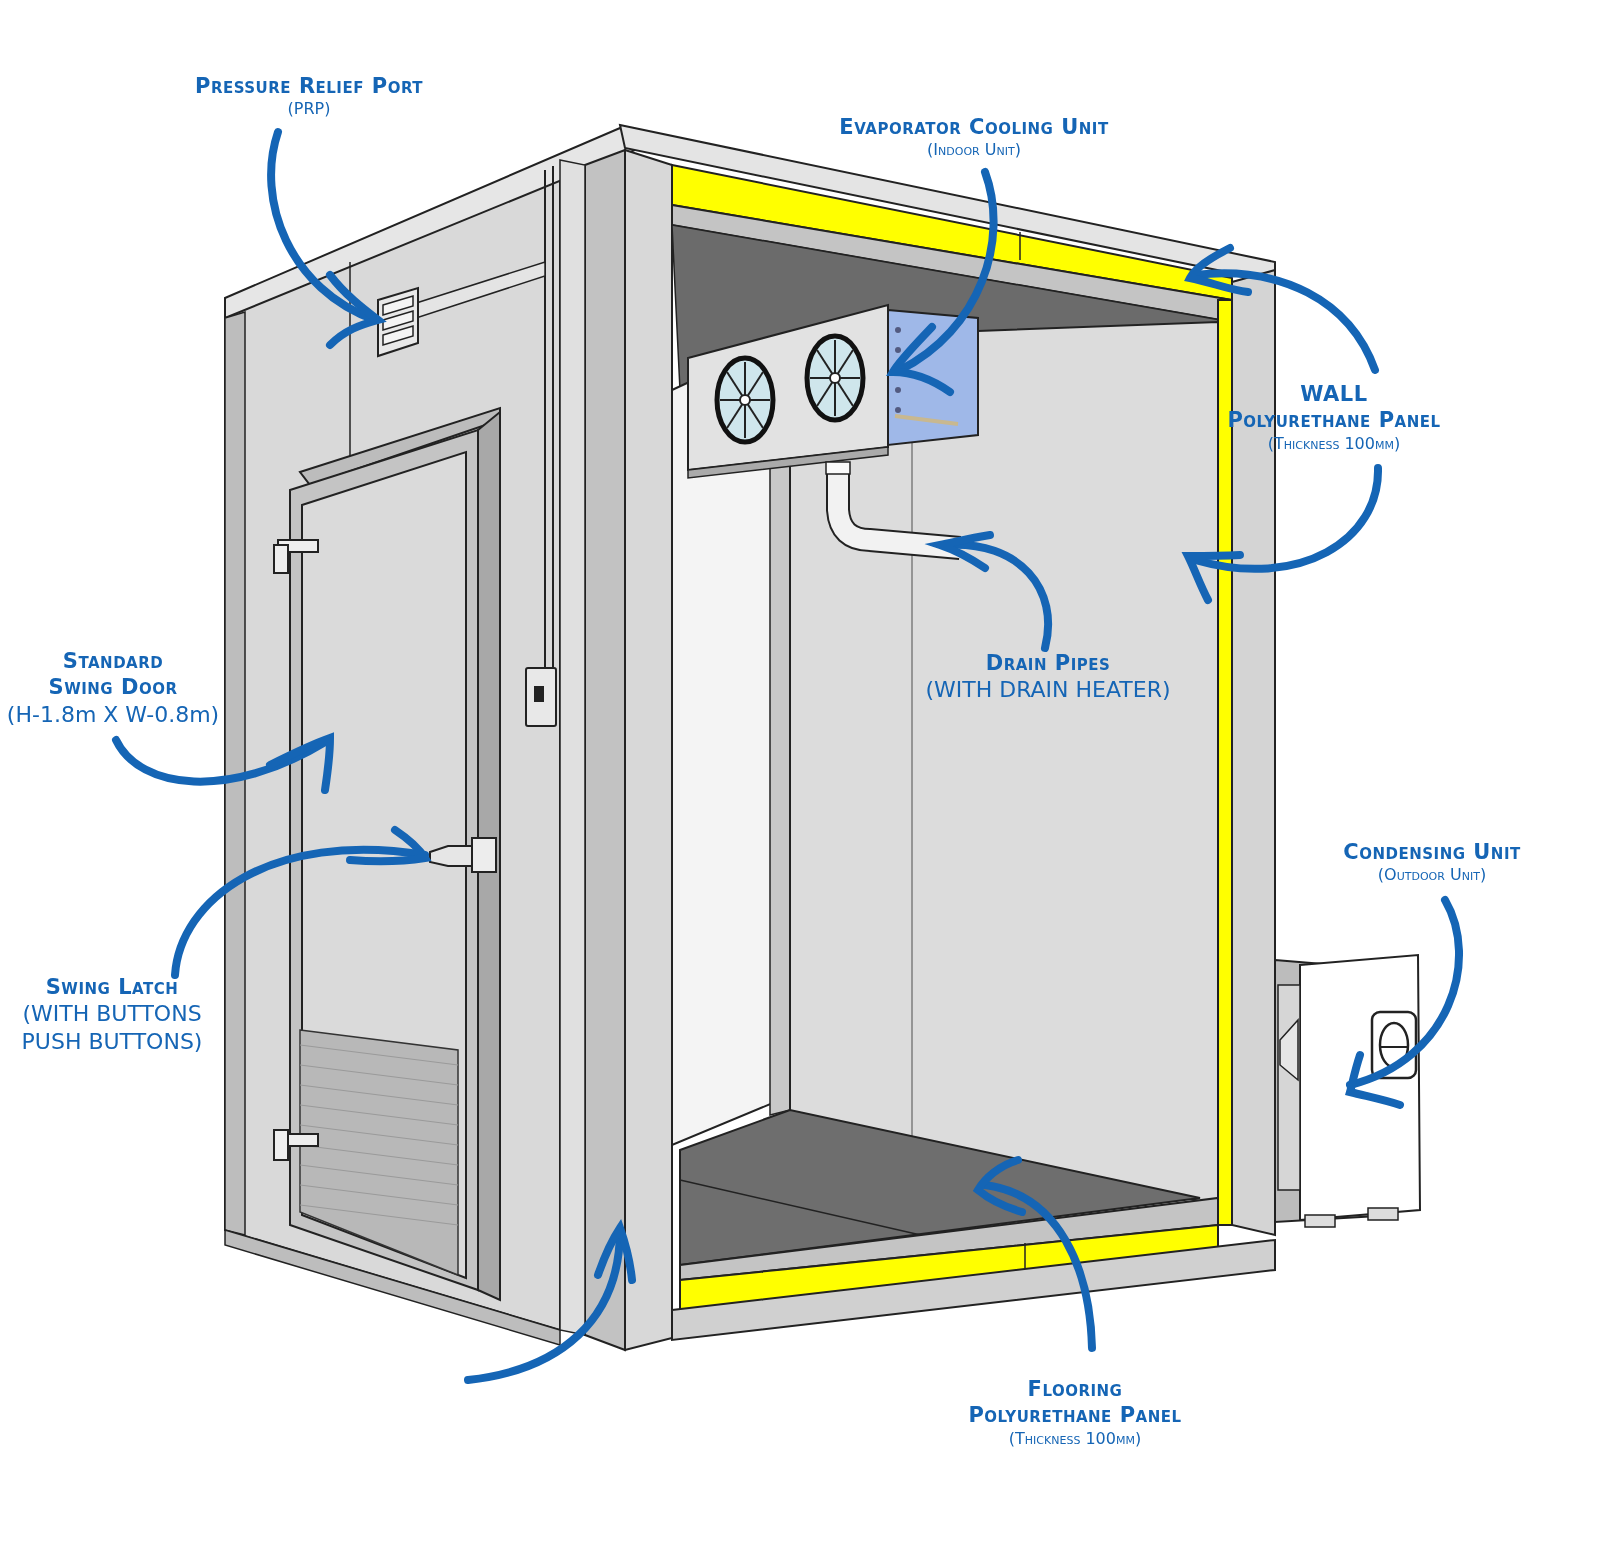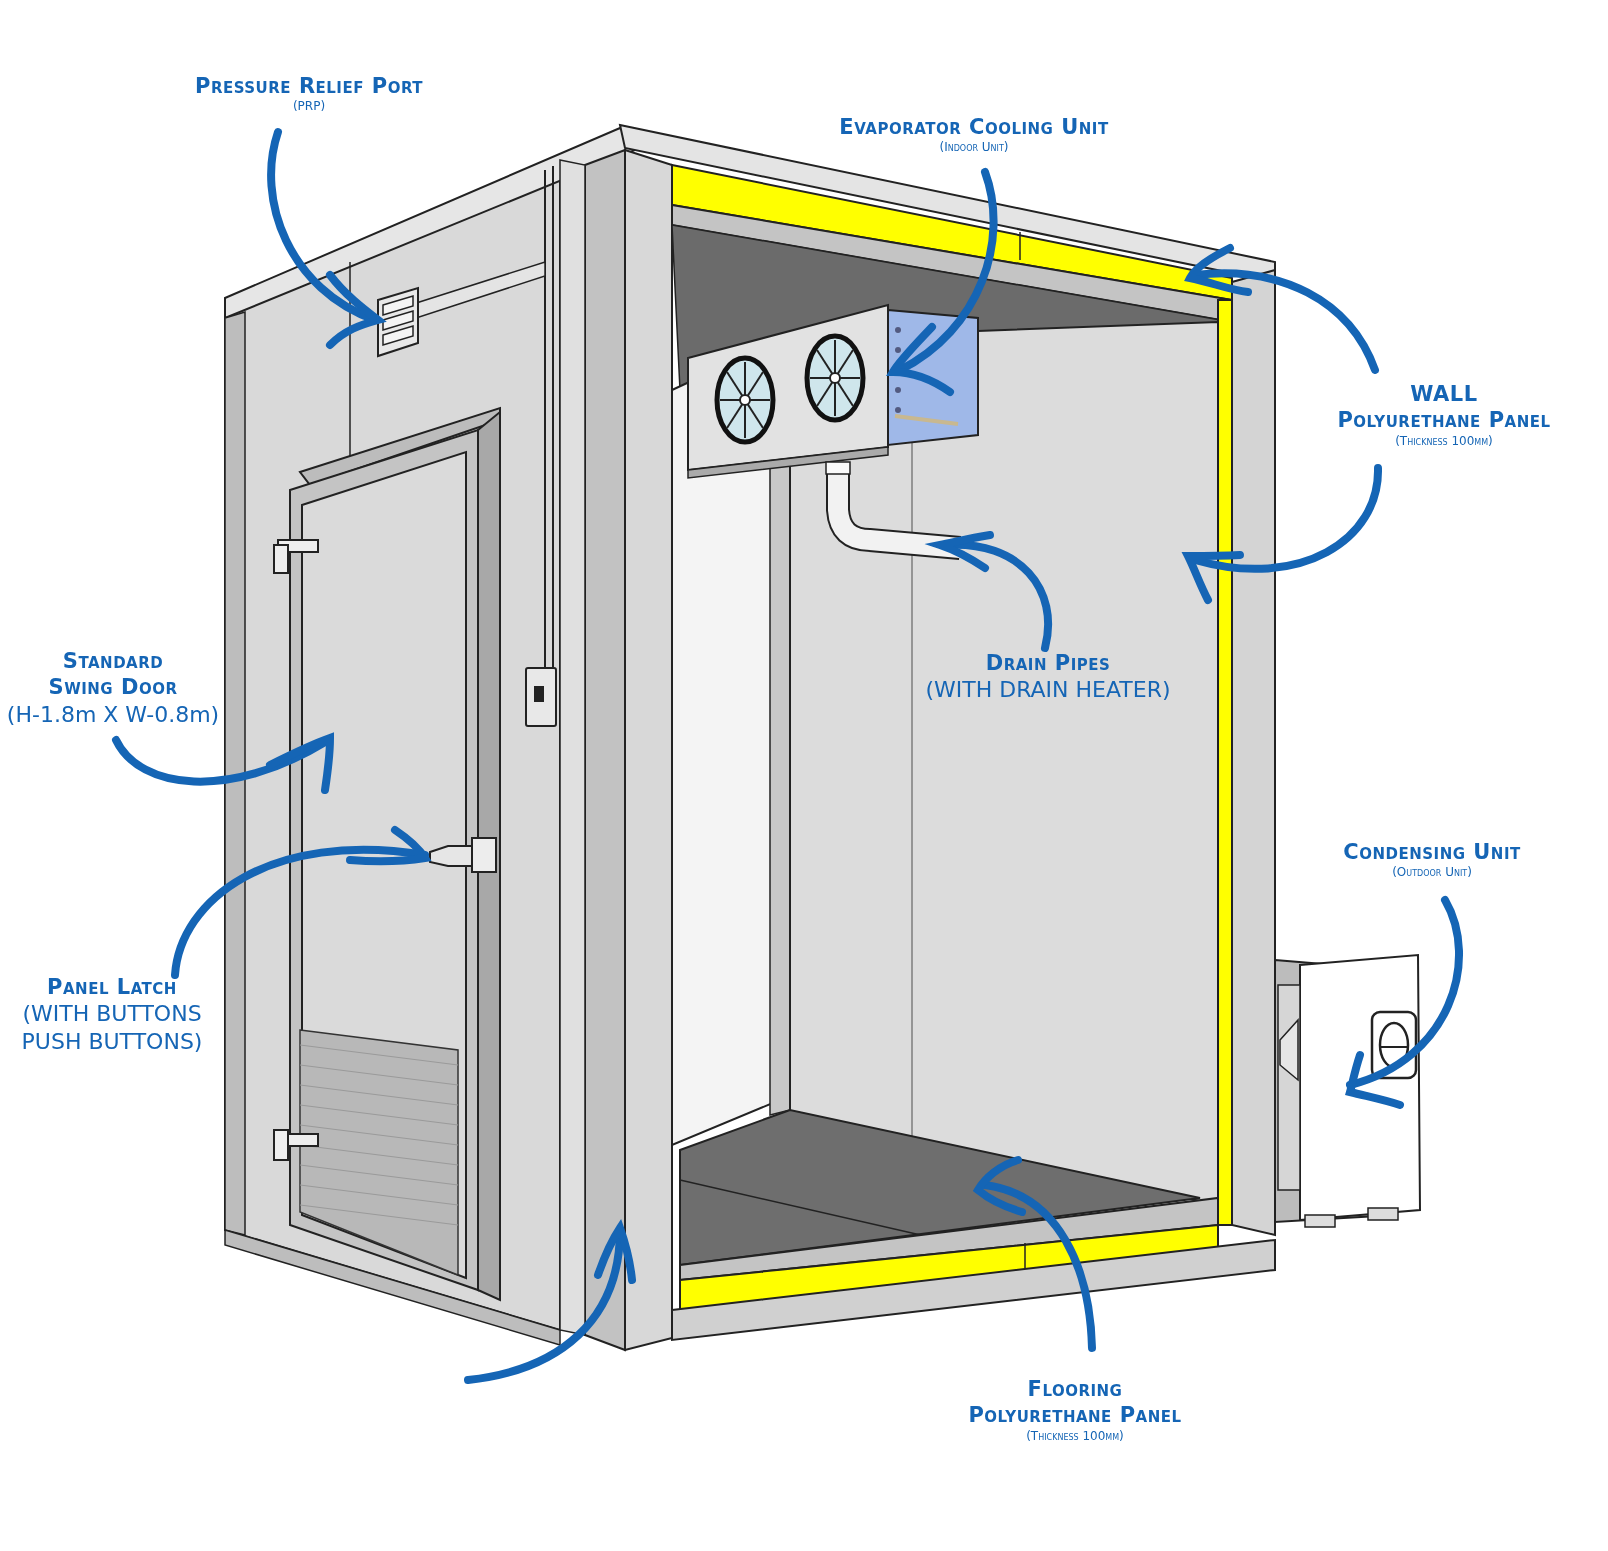--- a/index.html
+++ b/index.html
@@ -1,20 +1,20 @@
 <!DOCTYPE html>
 <html><head>
 <meta charset="utf-8">
 <style>
   html, body { margin: 0; padding: 0; background: #ffffff; }
   body { width: 1608px; height: 1551px; position: relative; overflow: hidden; font-family: "DejaVu Sans", sans-serif; }
   #stage { position: absolute; left: 0; top: 0; width: 1608px; height: 1551px; text-decoration: underline; }
   .label { position: absolute; text-align: center; color: #1565b5; font-family: "DejaVu Sans", sans-serif; line-height: 1.25; white-space: nowrap; transform: translateX(-50%); }
   .label .t { font-weight: bold; font-variant: small-caps; font-size: 21px; letter-spacing: 0.5px; display: block; }
-  .label .s { font-size: 12px; font-variant: small-caps; display: block; }
+  .label .s { font-size: 16px; font-variant: small-caps; display: block; }
   .label .s-plain { font-size: 22px; display: block; }
 </style>
 </head>
 <body>
 
 <div id="stage">
 <svg width="1608" height="1551" viewBox="0 0 1608 1551" xmlns="http://www.w3.org/2000/svg">
   <defs>
     <linearGradient id="shadeL" x1="0" x2="1" y1="0" y2="0">
       <stop offset="0" stop-color="#d2d2d2"></stop>
@@ -207,39 +207,39 @@
   <div class="label" style="left:309px; top:73px;">
     <span class="t">Pressure Relief Port</span>
     <span class="s">(PRP)</span>
   </div>
 
   <div class="label" style="left:974px; top:114px;">
     <span class="t">Evaporator Cooling Unit</span>
     <span class="s">(Indoor Unit)</span>
   </div>
 
-  <div class="label" style="left:1444px; top:381px;">
+  <div class="label" style="left:1334px; top:381px;">
     <span class="t">WALL</span>
     <span class="t">Polyurethane Panel</span>
     <span class="s">(Thickness 100mm)</span>
   </div>
 
   <div class="label" style="left:1048px; top:650px;">
     <span class="t">Drain Pipes</span>
     <span class="s-plain">(WITH DRAIN HEATER)</span>
   </div>
 
   <div class="label" style="left:113px; top:648px;">
     <span class="t">Standard</span>
     <span class="t">Swing Door</span>
     <span class="s-plain">(H-1.8m X W-0.8m)</span>
   </div>
 
   <div class="label" style="left:112px; top:974px;">
-    <span class="t">Panel Latch</span>
+    <span class="t">Swing Latch</span>
     <span class="s-plain">(WITH BUTTONS</span>
     <span class="s-plain">PUSH BUTTONS)</span>
   </div>
 
   <div class="label" style="left:1432px; top:839px;">
     <span class="t">Condensing Unit</span>
     <span class="s">(Outdoor Unit)</span>
   </div>
 
 

